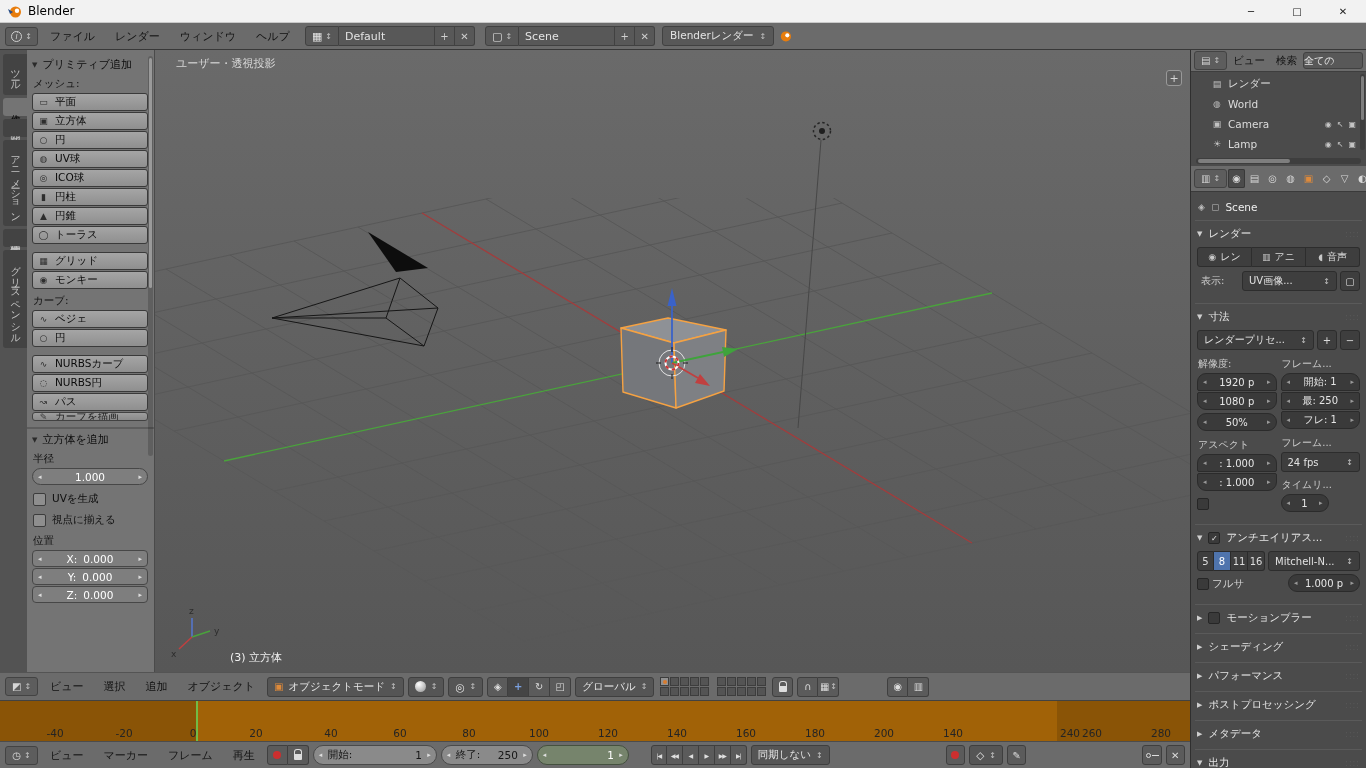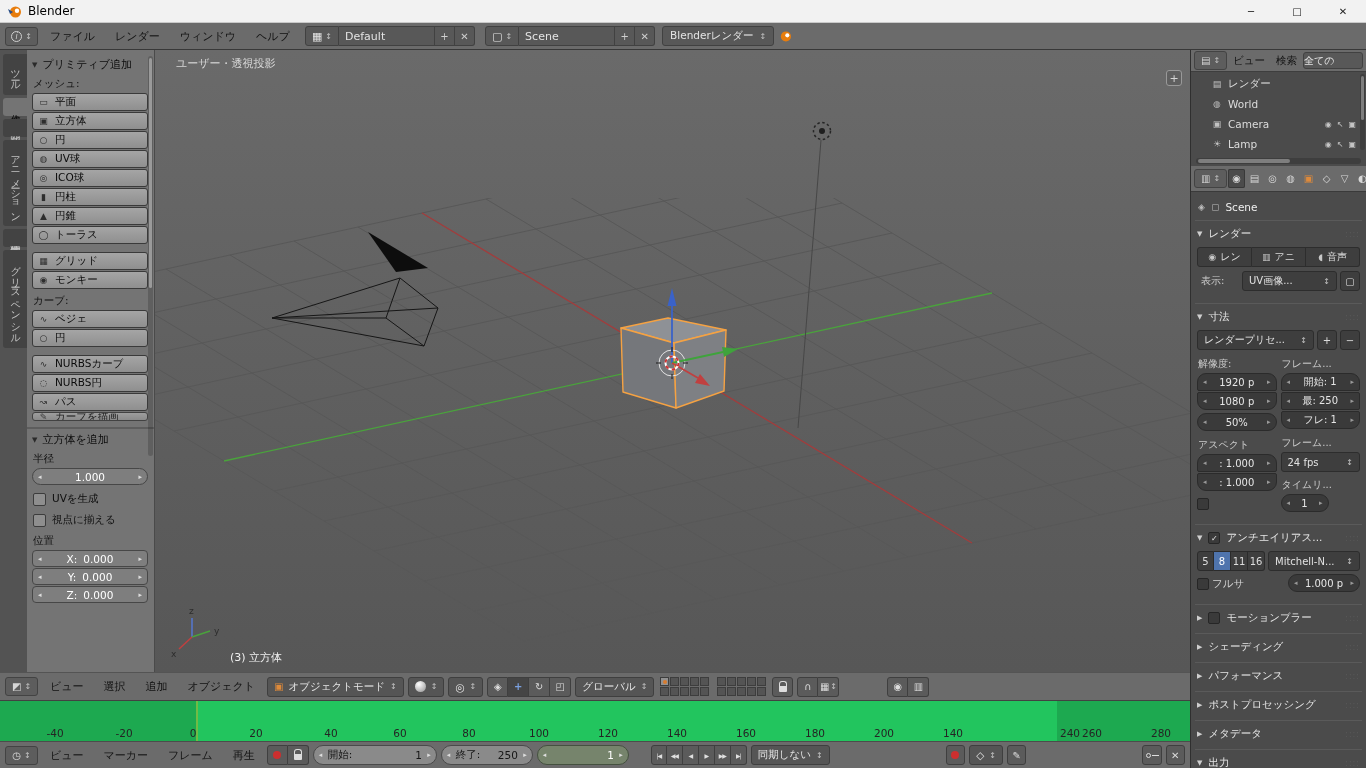--- a/index.html
+++ b/index.html
@@ -78,21 +78,21 @@
   .lcell{background:#545454;border:1px solid #3d3d3d;display:flex;align-items:center;justify-content:center}
   .lcell.on{background:#919191}
   .lcell.on i{width:4px;height:4px;background:#d97b2e;border-radius:50%}
   .lock-ic{width:8px;height:6px;background:#ddd;border-radius:1px;position:relative;margin-top:4px}
   .lock-ic::before{content:"";position:absolute;width:6px;height:5px;border:1.5px solid #ddd;border-bottom:none;border-radius:3px 3px 0 0;top:-5px;left:0}
   .reddot{width:8px;height:8px;border-radius:50%;background:#cc2f2f}
   .key-ic{width:5px;height:5px;border:1.5px solid #ddd;border-radius:50%;position:relative;margin-right:6px}
   .key-ic::after{content:"";position:absolute;left:5px;top:1px;width:7px;height:1.5px;background:#ddd}
 
   
-  #timeline-ruler{position:absolute;left:0;top:700px;width:1190px;height:41px;background:#22c55e;border-top:1px solid #424242;overflow:hidden}
+  #timeline-ruler{position:absolute;left:0;top:700px;width:1190px;height:41px;background:#a16207;border-top:1px solid #424242;overflow:hidden}
   .tl-shade{position:absolute;top:0;bottom:0;background:rgba(0,0,0,.14)}
   .tick{position:absolute;bottom:2px;transform:translateX(-50%);font-size:10.5px;color:#242424}
   .playhead{position:absolute;left:196px;top:0;width:2px;height:41px;background:#71bb45}
   #timeline-header{position:absolute;left:0;top:741px;width:1190px;height:27px;border-top:1px solid #4c4c4c}
   .tl-num{height:20px;background:#8a8a8a;border:1px solid #4a4a4a;border-radius:10px;display:flex;align-items:center;justify-content:space-between;color:#161616;font-size:10.5px;padding:0 14px;position:relative;flex:none}
   .tl-cur{background:#76846c;border-color:#45513f;color:#fff;justify-content:flex-end}
   .pb-grp{display:flex;flex:none}
   .pbtn{width:16px;height:20px;background:#5b5b5b;border:1px solid #3f3f3f;border-left-width:0;color:#e0e0e0;font-size:6px;letter-spacing:-1px;display:flex;align-items:center;justify-content:center}
   .pb-grp .pbtn:first-child{border-left-width:1px;border-radius:3px 0 0 3px}
   .pb-grp .pbtn:last-child{border-radius:0 3px 3px 0}

